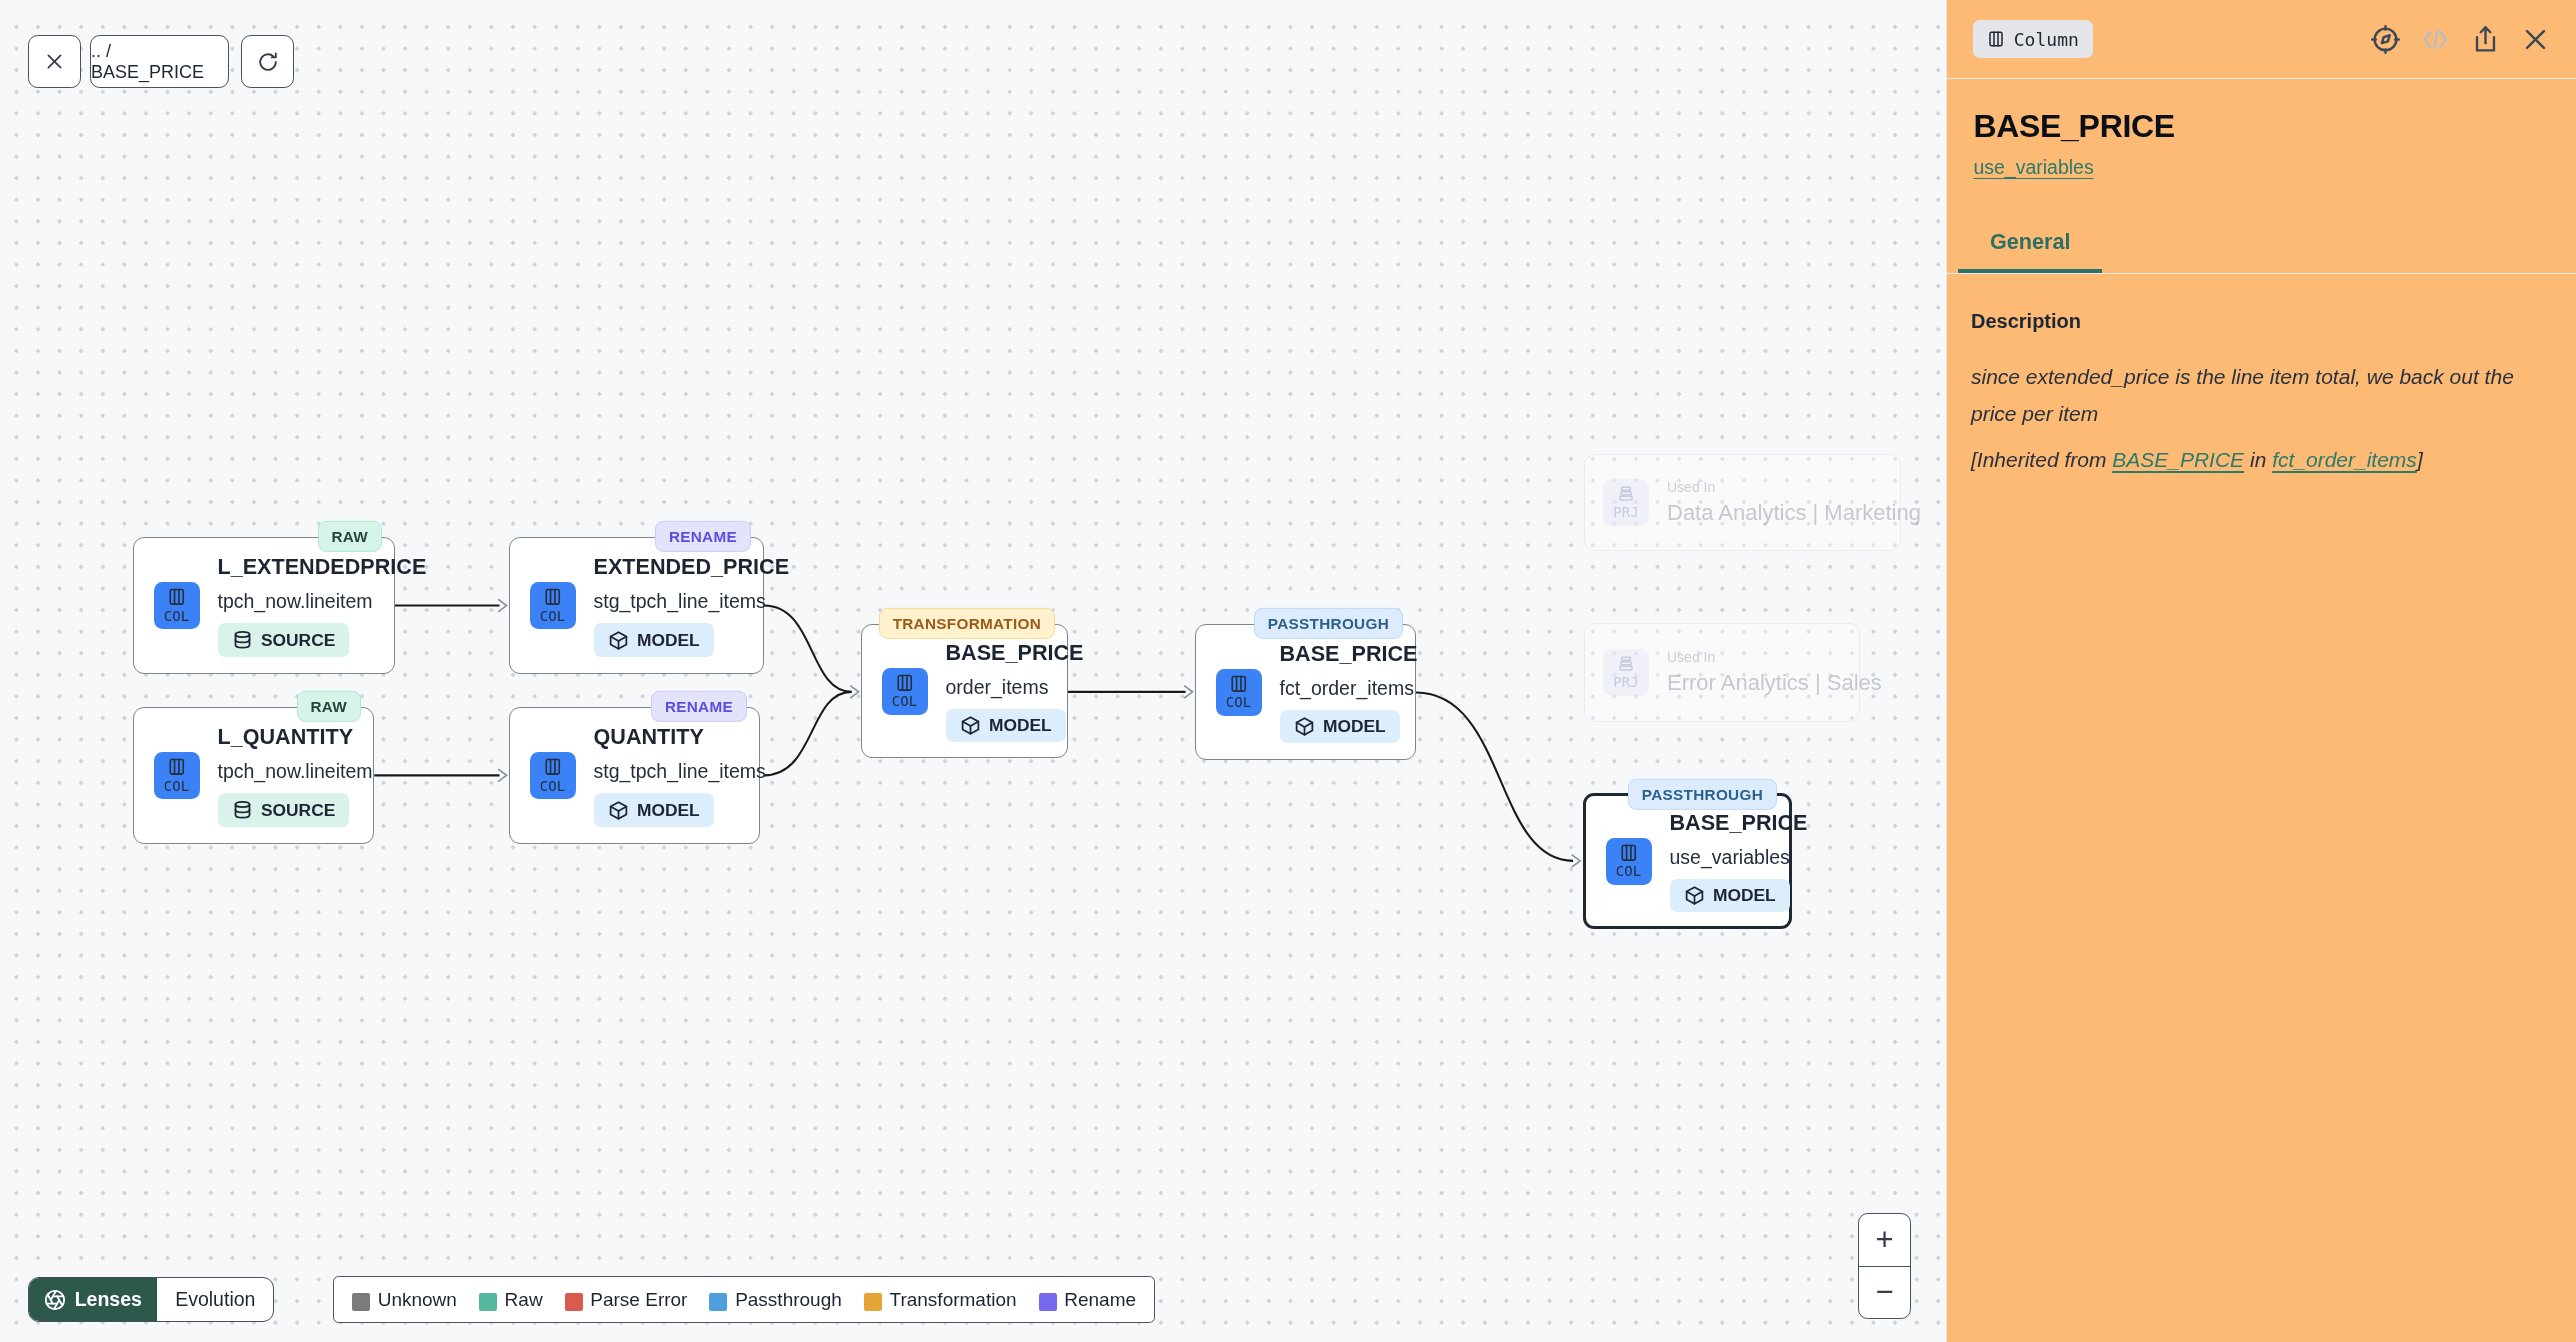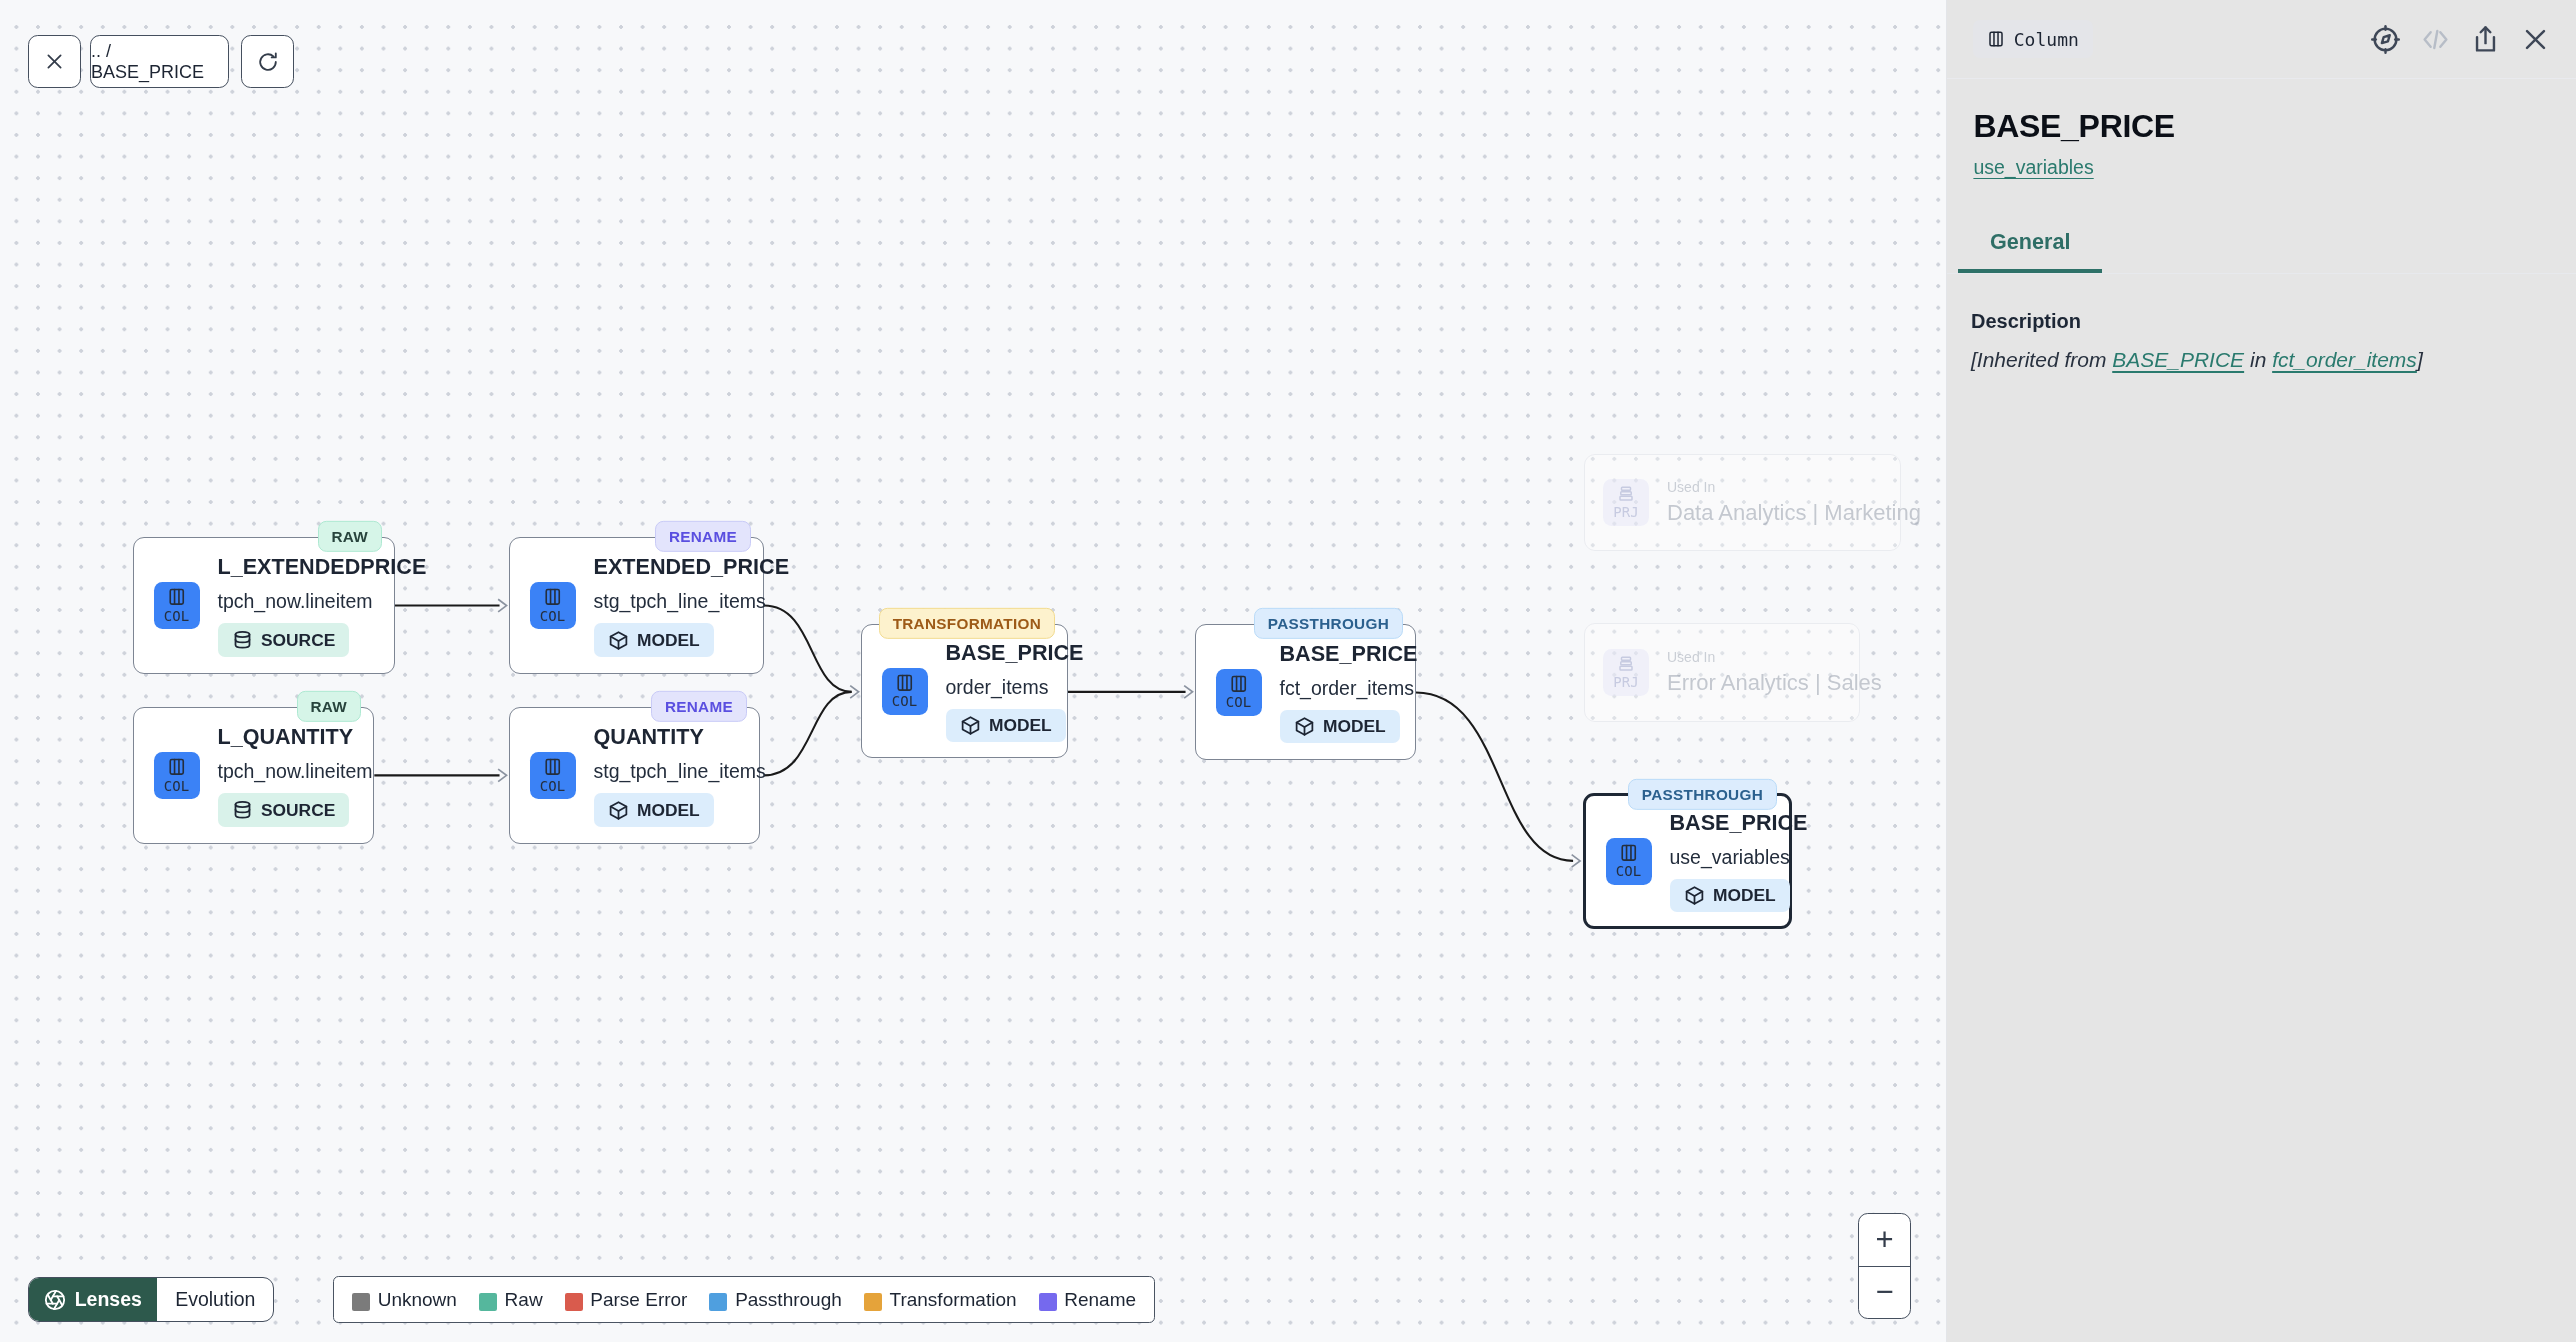--- a/index.html
+++ b/index.html
@@ -78,21 +78,21 @@
   
   #zoom-ctl { position:absolute; left:1858px; top:1201px; width:53px; height:106px;
     background:#fff; border:1.7px solid #454f5e; border-radius:9.7px; z-index:5;
     display:flex; flex-direction:column; overflow:hidden; }
   .zoom-btn { flex:1; display:flex; align-items:center; justify-content:center;
     font-size:31px; color:#333c4a; cursor:pointer; }
   #zoom-in { border-bottom:1.4px solid #454f5e; }
 
   
   #panel { position:absolute; right:0; top:0; width:630px; height:1343px;
-    background:#e5e5e5; border-left:1.4px solid #e3e5e9; z-index:10; }
+    background:#fdba74; border-left:1.4px solid #e3e5e9; z-index:10; }
   #panel-header { height:79px; display:flex; align-items:center;
     justify-content:space-between; padding:0 26.4px; border-bottom:1.4px solid #e9eaee; }
   #panel-type-badge { display:flex; align-items:center; gap:8.4px; padding:8.4px 14px;
     background:#e4e5e9; border-radius:7px; font-family:"DejaVu Sans Mono", monospace;
     font-size:18px; color:#1d2533; }
   #panel-type-badge svg { width:18px; height:18px; }
   #panel-actions { display:flex; align-items:center; gap:21px; }
   .panel-action { display:flex; align-items:center; justify-content:center;
     color:#3e4757; cursor:pointer; }
   .panel-action.disabled { color:#b7bdc7; cursor:default; }
@@ -476,16 +476,17 @@
   <div id="panel-sub">
     <a class="teal-link">use_variables</a>
   </div>
 
   <div id="tabbar">
     <span class="tab">General</span>
   </div>
 
   <div id="panel-content">
     <div id="desc-heading">Description</div>
+    <p id="desc-body">since extended_price is the line item total, we back out the price per item</p>
     <p id="desc-inherited"><span>[Inherited from </span><a class="teal-link">BASE_PRICE</a><span> in </span><a class="teal-link">fct_order_items</a><span>]</span></p>
   </div>
 </div>
 
 
 </body></html>

